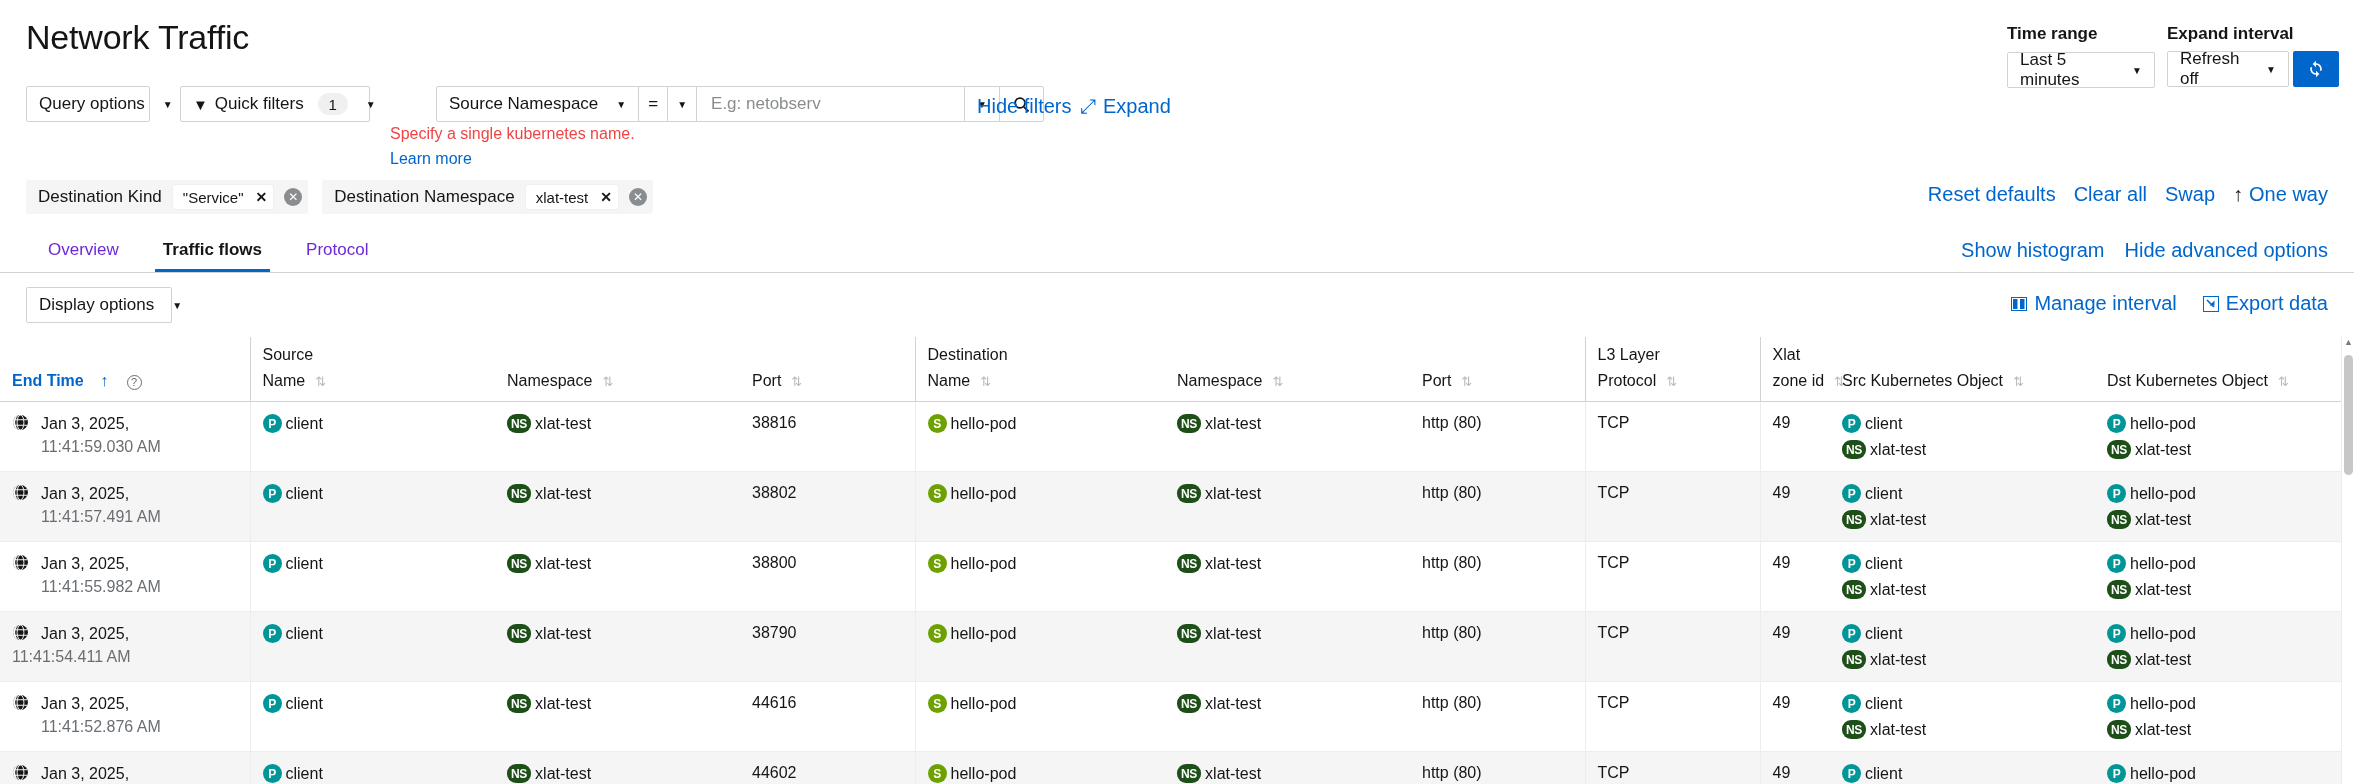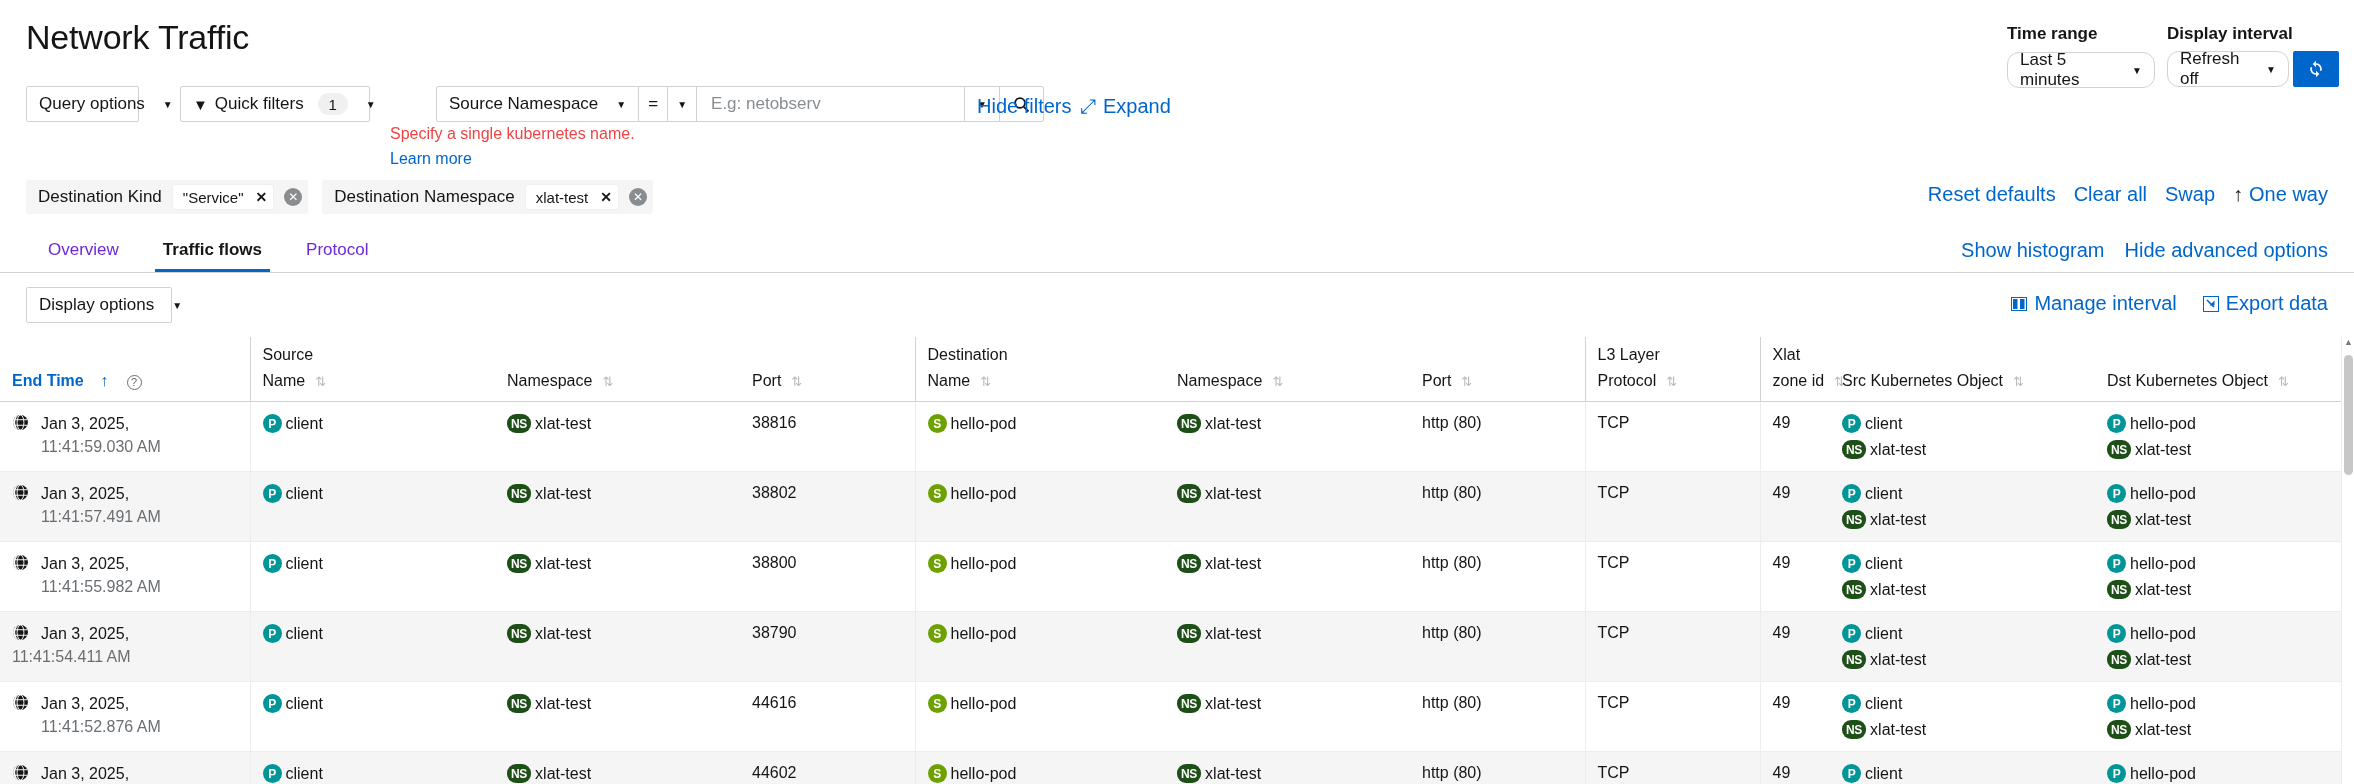--- a/index.html
+++ b/index.html
@@ -18,21 +18,21 @@
     position: absolute; left: 26px; top: 18px;
     font-size: 34px; font-weight: 400; letter-spacing: -0.2px; color:#151515;
   }
 
   
   .tr-block { position:absolute; top:24px; }
   .tr-label { font-size:17px; font-weight:700; color:#151515; margin-bottom:7px; white-space:nowrap;}
   .sel {
     display:inline-flex; align-items:center; justify-content:space-between;
     height:36px; border:1px solid #d2d2d2; background:#fff; padding:0 12px;
-    font-size:17px; color:#151515; border-radius:12px;
+    font-size:17px; color:#151515; border-radius:2px;
   }
   .sel .caret { margin-left:16px; font-size:10px; color:#151515; }
   .btn-blue {
     display:inline-flex; align-items:center; justify-content:center;
     width:46px; height:36px; background:#0066cc; border:none; border-radius:2px; cursor:pointer;
   }
 
   
   .tb { position:absolute; top:86px; }
   .drop {
@@ -146,36 +146,36 @@
 
   <div class="tr-block" style="left:2007px;">
     <div class="tr-label">Time range</div>
     <div class="sel" style="width:148px;">
       <span>Last 5 minutes</span>
       <span class="caret">▼</span>
     </div>
   </div>
 
   <div class="tr-block" style="left:2167px;">
-    <div class="tr-label">Display interval</div>
+    <div class="tr-label">Expand interval</div>
     <div style="display:flex; align-items:center; gap:4px;">
       <div class="sel" style="width:122px;">
         <span>Refresh off</span>
         <span class="caret">▼</span>
       </div>
       <div class="btn-blue">
         <svg width="20" height="20" viewBox="0 0 24 24" fill="#fff">
           <path d="M12 5V2L8 6l4 4V7a5 5 0 0 1 4.6 7h2.1A7 7 0 0 0 12 5zm0 14v3l4-4-4-4v3a5 5 0 0 1-4.6-7H5.3A7 7 0 0 0 12 19z"></path>
         </svg>
       </div>
     </div>
   </div>
 
   <div class="tb" style="left:26px;">
-    <div class="drop" style="width:113px; justify-content:space-between;">
+    <div class="drop" style="width:124px; justify-content:space-between;">
       <span>Query options</span>
       <span class="caret">▼</span>
     </div>
   </div>
 
   <div class="tb" style="left:180px;">
     <div class="drop" style="width:190px; justify-content:space-between;">
       <span style="display:inline-flex; align-items:center;">
         <span class="ftr-icon">▼</span>
         <span>Quick filters</span>

